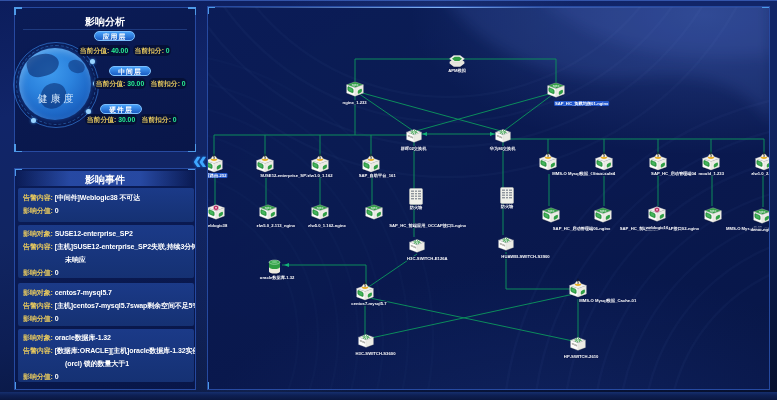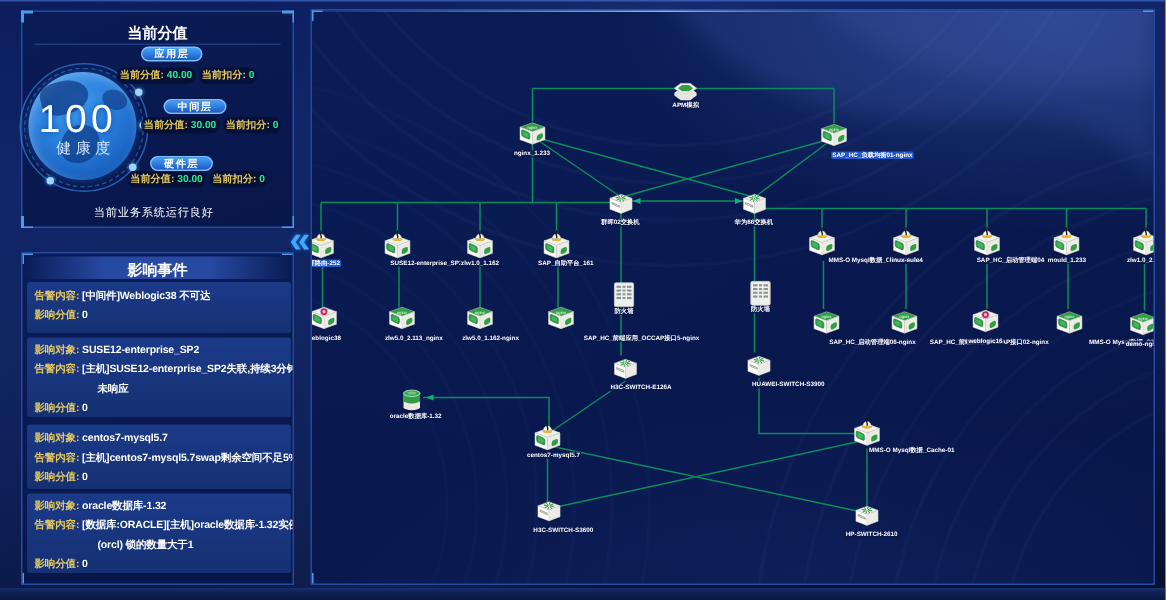--- a/index.html
+++ b/index.html
@@ -86,52 +86,50 @@
   transform:scale(0.42);transform-origin:50% 0;}
 .nd .lbh{background:#2357cc;}
 </style>
 </head>
 <body>
 <div class="streak"></div>
 <div style="position:absolute;left:0;top:0;width:777px;height:1px;background:rgba(80,125,225,0.55);"></div>
 <div class="bottombar"></div>
 
 <div class="panel" id="p1">
-  <div class="ptitle">当前分值</div>
+  <div class="ptitle">影响分析</div>
   <div class="tline"></div>
   <div class="ring1"></div>
   <div class="ring2"></div>
   <div class="globe">
       <div class="c1"></div>
       <div class="c2"></div>
       <div class="c3"></div>
     </div>
   <div class="gdot" style="left:75px;top:51px;"></div>
   <div class="gdot" style="left:78px;top:73px;"></div>
   <div class="gdot" style="left:71px;top:101px;"></div>
   <div class="gdot" style="left:16px;top:110px;"></div>
-  <div class="score">100</div>
   <div class="hlabel">健康度</div>
 
   <div class="lpill" style="left:79px;top:23px;width:41px;">应用层</div>
   <div class="vrow" style="left:0;top:37px;">
     <span class="vpill" style="left:63px;width:52px;"><span class="yl">当前分值:</span> <span class="gv">40.00</span></span>
     <span class="vpill" style="left:118px;width:38px;"><span class="yl">当前扣分:</span> <span class="gv">0</span></span>
   </div>
   <div class="lpill" style="left:94px;top:58px;width:42px;">中间层</div>
   <div class="vrow" style="left:0;top:70px;">
     <span class="vpill" style="left:79px;width:52px;"><span class="yl">当前分值:</span> <span class="gv">30.00</span></span>
     <span class="vpill" style="left:134px;width:38px;"><span class="yl">当前扣分:</span> <span class="gv">0</span></span>
   </div>
   <div class="lpill" style="left:85px;top:96px;width:42px;">硬件层</div>
   <div class="vrow" style="left:0;top:106px;">
     <span class="vpill" style="left:70px;width:52px;"><span class="yl">当前分值:</span> <span class="gv">30.00</span></span>
     <span class="vpill" style="left:125px;width:38px;"><span class="yl">当前扣分:</span> <span class="gv">0</span></span>
   </div>
-  <div class="okmsg">当前业务系统运行良好</div>
   <div class="corner" style="left:-1px;top:-1px;">
       <i class="h" style="left:0;top:0;"></i>
       <i class="v" style="left:0;top:0;"></i>
     </div>
   <div class="corner" style="right:-1px;top:-1px;">
       <i class="h" style="right:0;top:0;"></i>
       <i class="v" style="right:0;top:0;"></i>
     </div>
   <div class="corner" style="left:-1px;bottom:-1px;">
       <i class="h" style="left:0;bottom:0;"></i>

